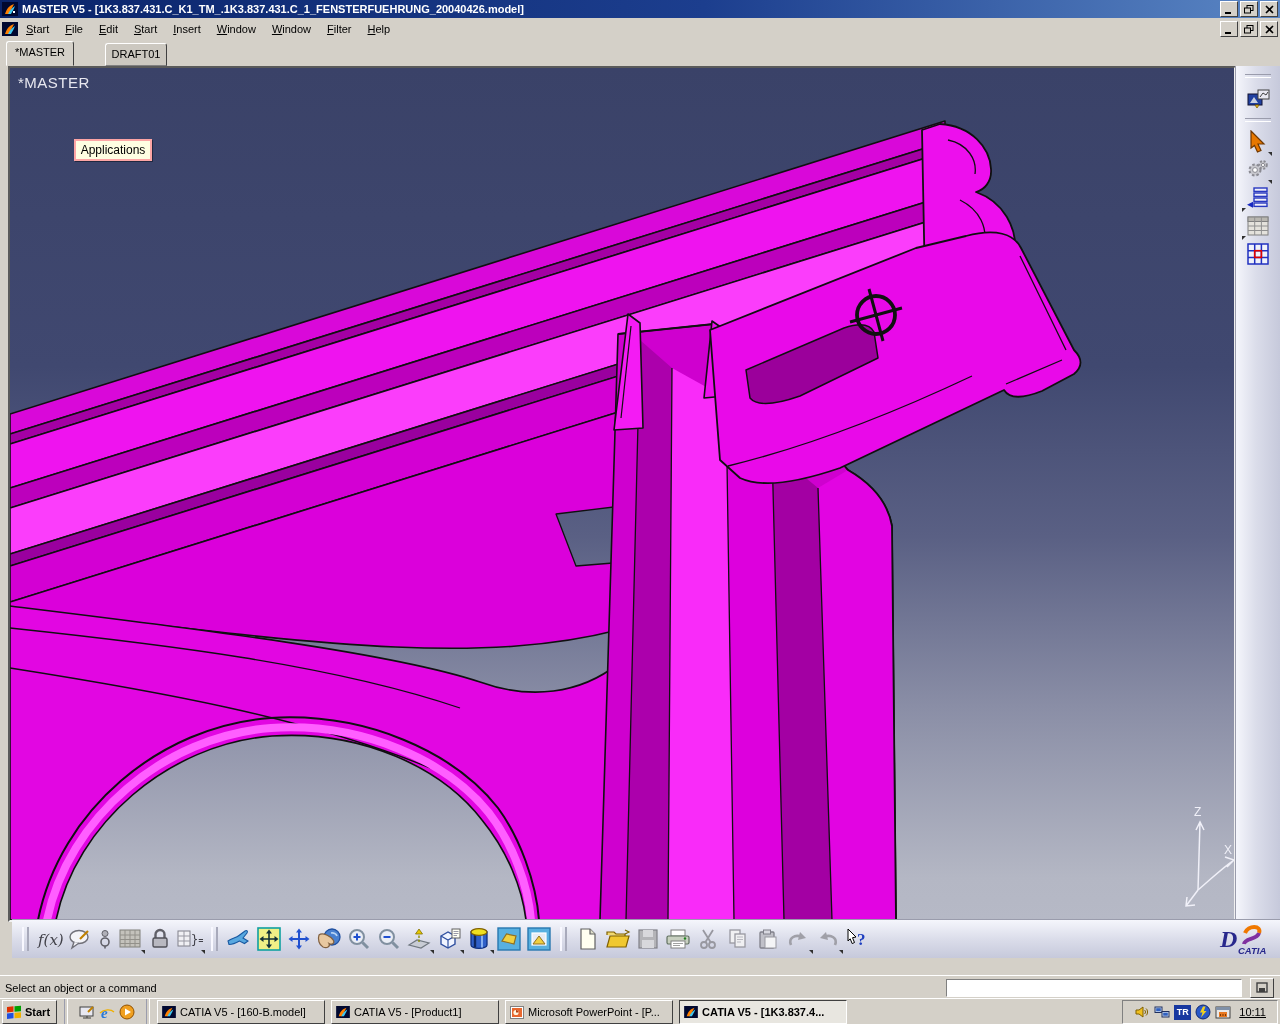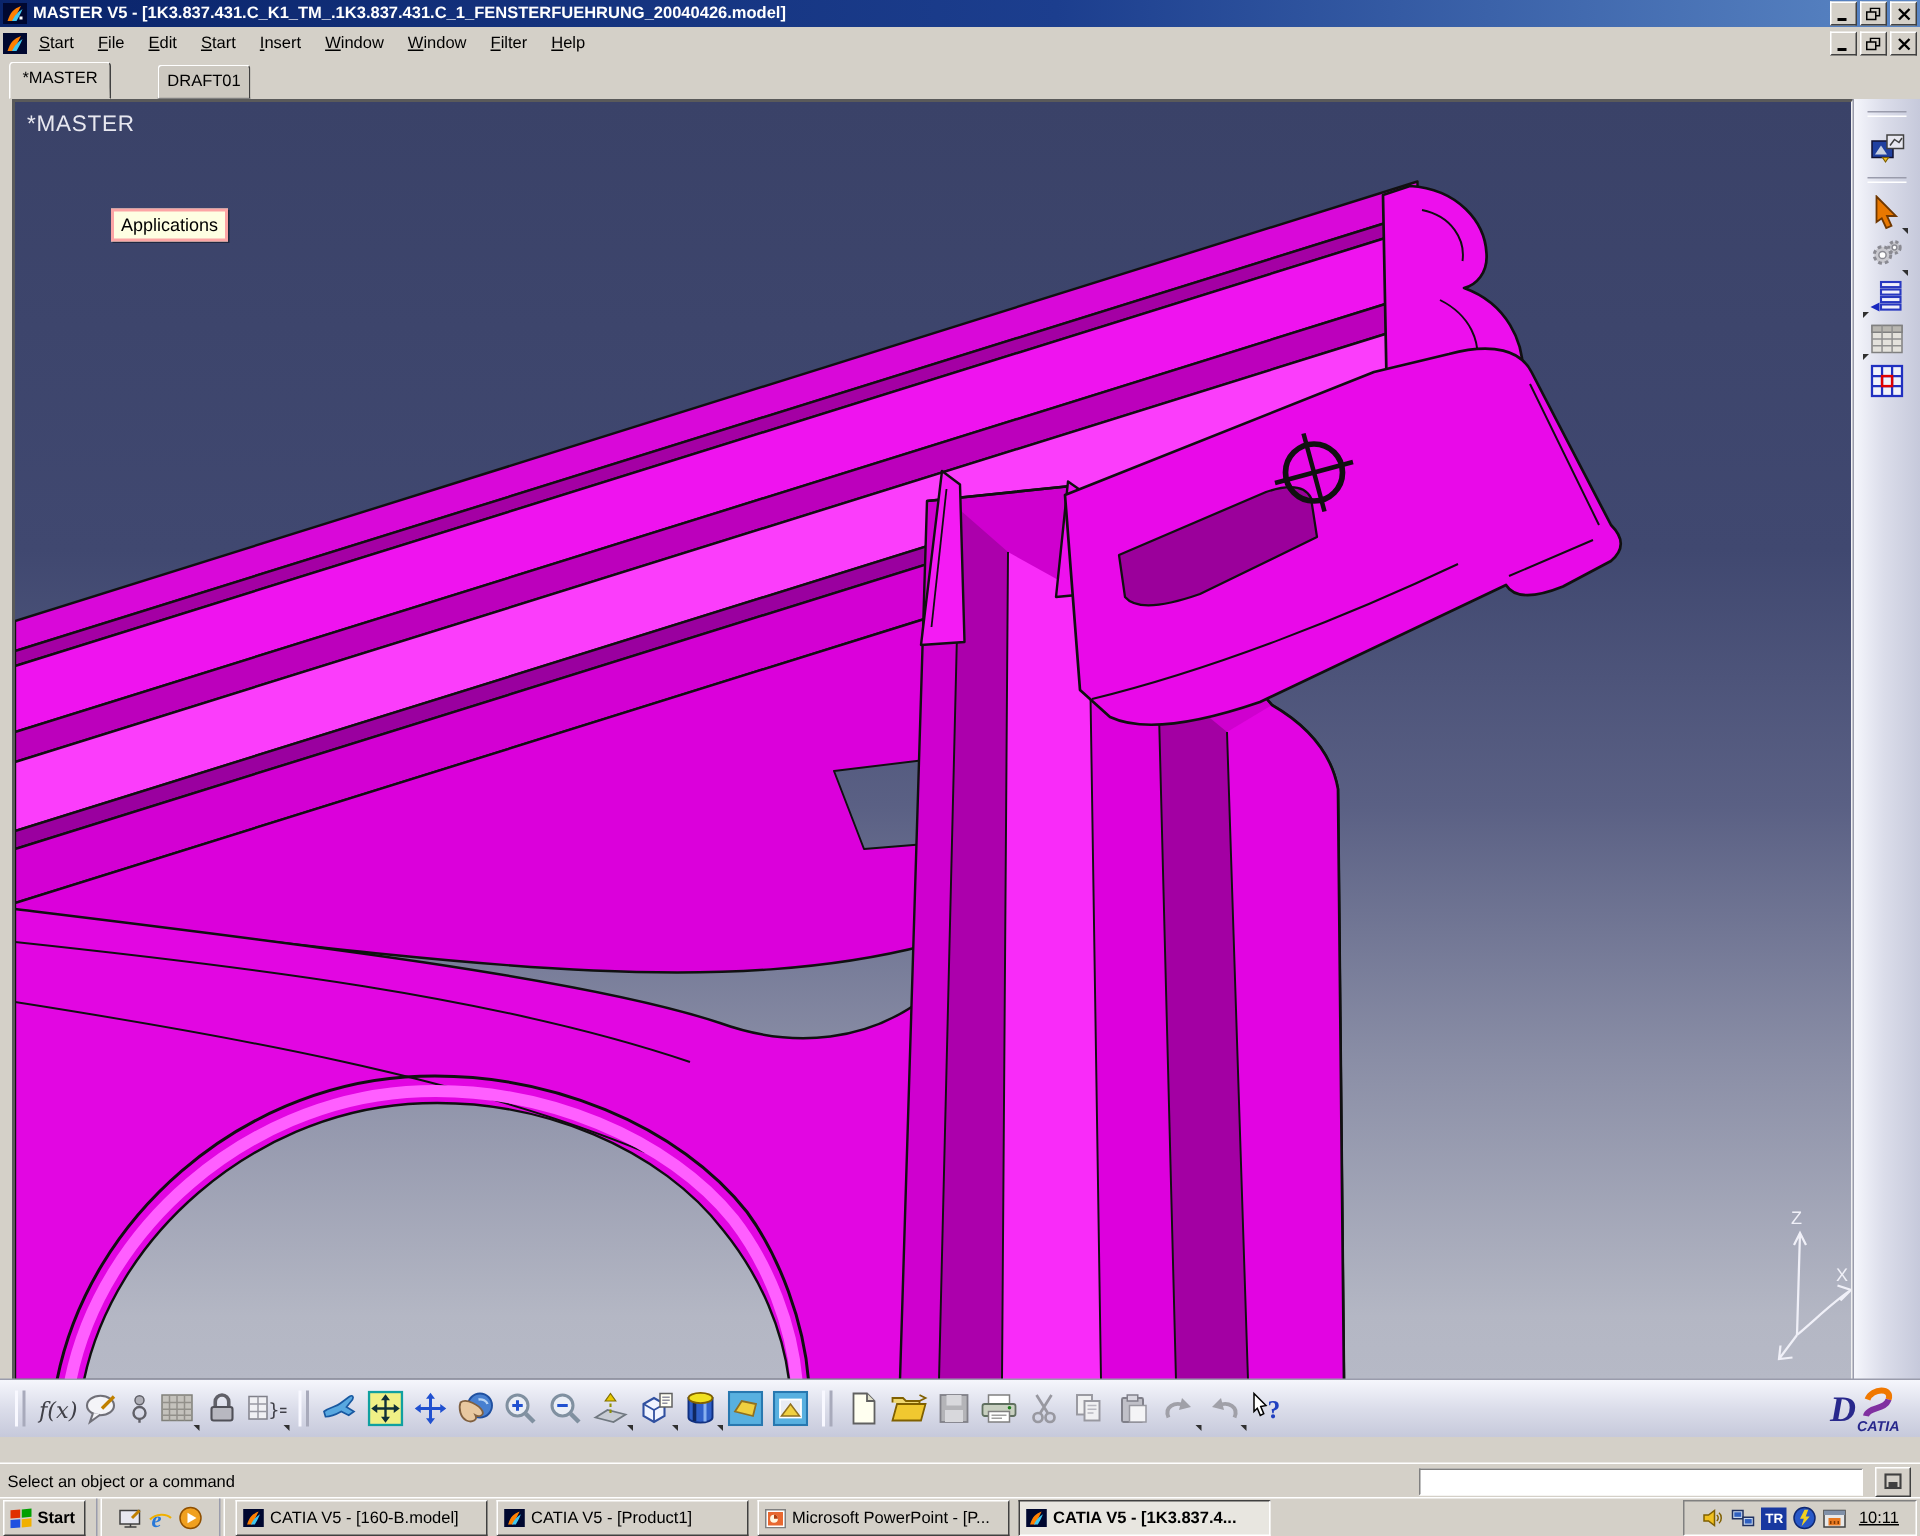--- a/index.html
+++ b/index.html
@@ -36,21 +36,21 @@
     display:flex;align-items:center;justify-content:center;font-family:"Liberation Sans",sans-serif;}
   
   .righttb{position:absolute;right:0;top:0;width:44px;height:856px;
     background:linear-gradient(90deg,#F5F6FC 0%,#DBDDEA 45%,#C6C9DB 100%);
     border-left:1px solid #9A9CAC;display:flex;flex-direction:column;align-items:center;padding-top:2px;}
   .hsep{width:26px;height:2px;border-top:1px solid #9A9CAC;border-bottom:1px solid #fff;margin:6px 0;}
   .tbtn{width:28px;height:28px;display:flex;align-items:center;justify-content:center;position:relative;flex:none;}
   .subarr{position:absolute;right:0;bottom:0;width:0;height:0;border-left:4px solid transparent;border-top:4px solid #303030;}
   .subarr-l{position:absolute;left:-2px;bottom:0;width:0;height:0;border-right:4px solid transparent;border-top:4px solid #303030;}
   
-  .bottomzone{position:absolute;top:922px;left:0;right:0;height:36px;background:#D4D0C8;}
+  .bottomzone{position:absolute;top:922px;left:12px;right:0;height:36px;background:#D4D0C8;}
   .btoolbar{position:absolute;left:0;right:0;bottom:0;height:38px;
     background:linear-gradient(180deg,#F5F6FC 0%,#DBDDEA 50%,#C6C9DB 100%);
     border-top:1px solid #9A9CAC;display:flex;align-items:center;padding:0 4px;}
   .vsep{width:2px;height:26px;border-left:1px solid #9A9CAC;border-right:1px solid #fff;margin:0 7px;flex:none;}
   .handle{width:3px;height:24px;border-left:2px solid #F8F8FF;border-right:2px solid #A8AABB;margin:0 6px;flex:none;}
   .btoolbar .tbtn{width:30px;height:30px;}
   .logo{margin-left:auto;margin-right:6px;}
   
   .statusbar{position:absolute;top:975px;left:0;right:0;height:23px;background:#D4D0C8;
     border-top:1px solid #fff;display:flex;align-items:center;font-size:11px;}

